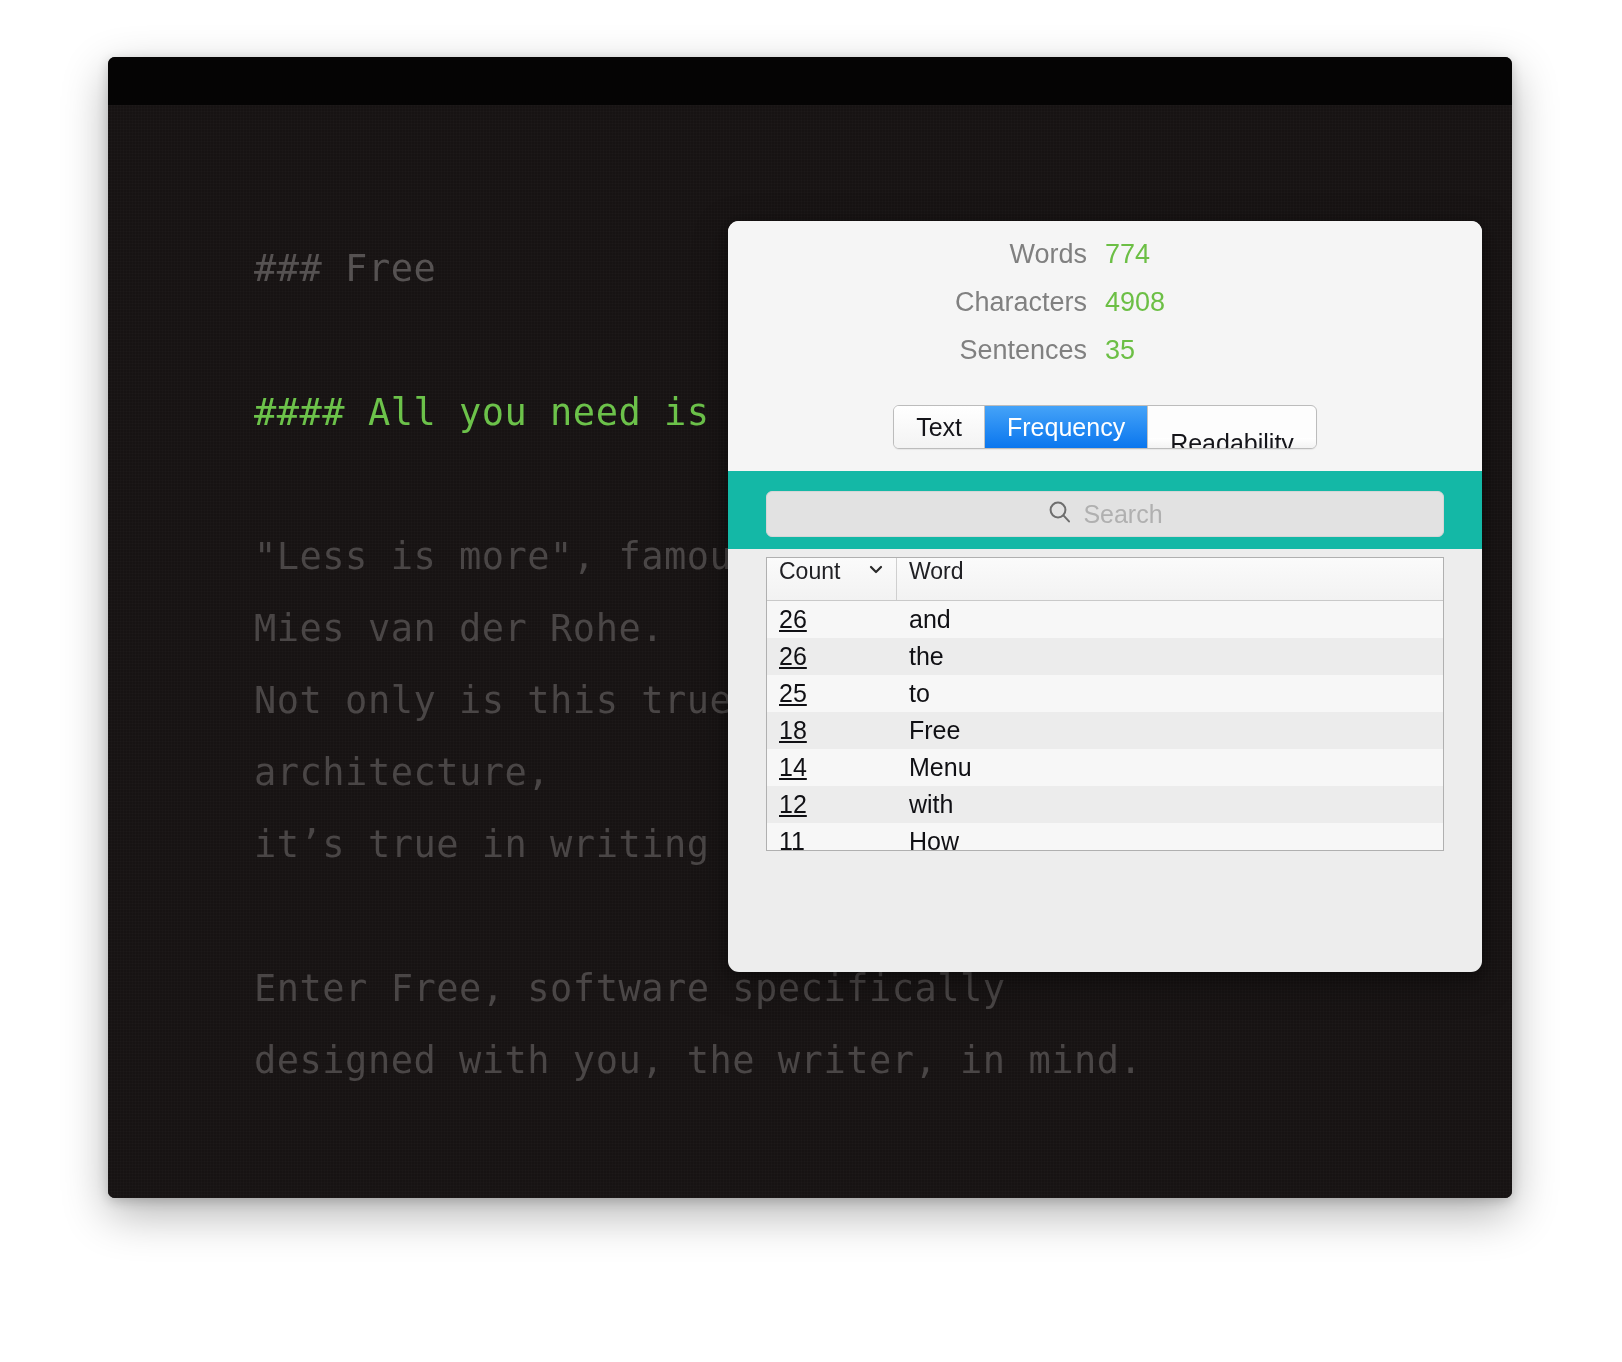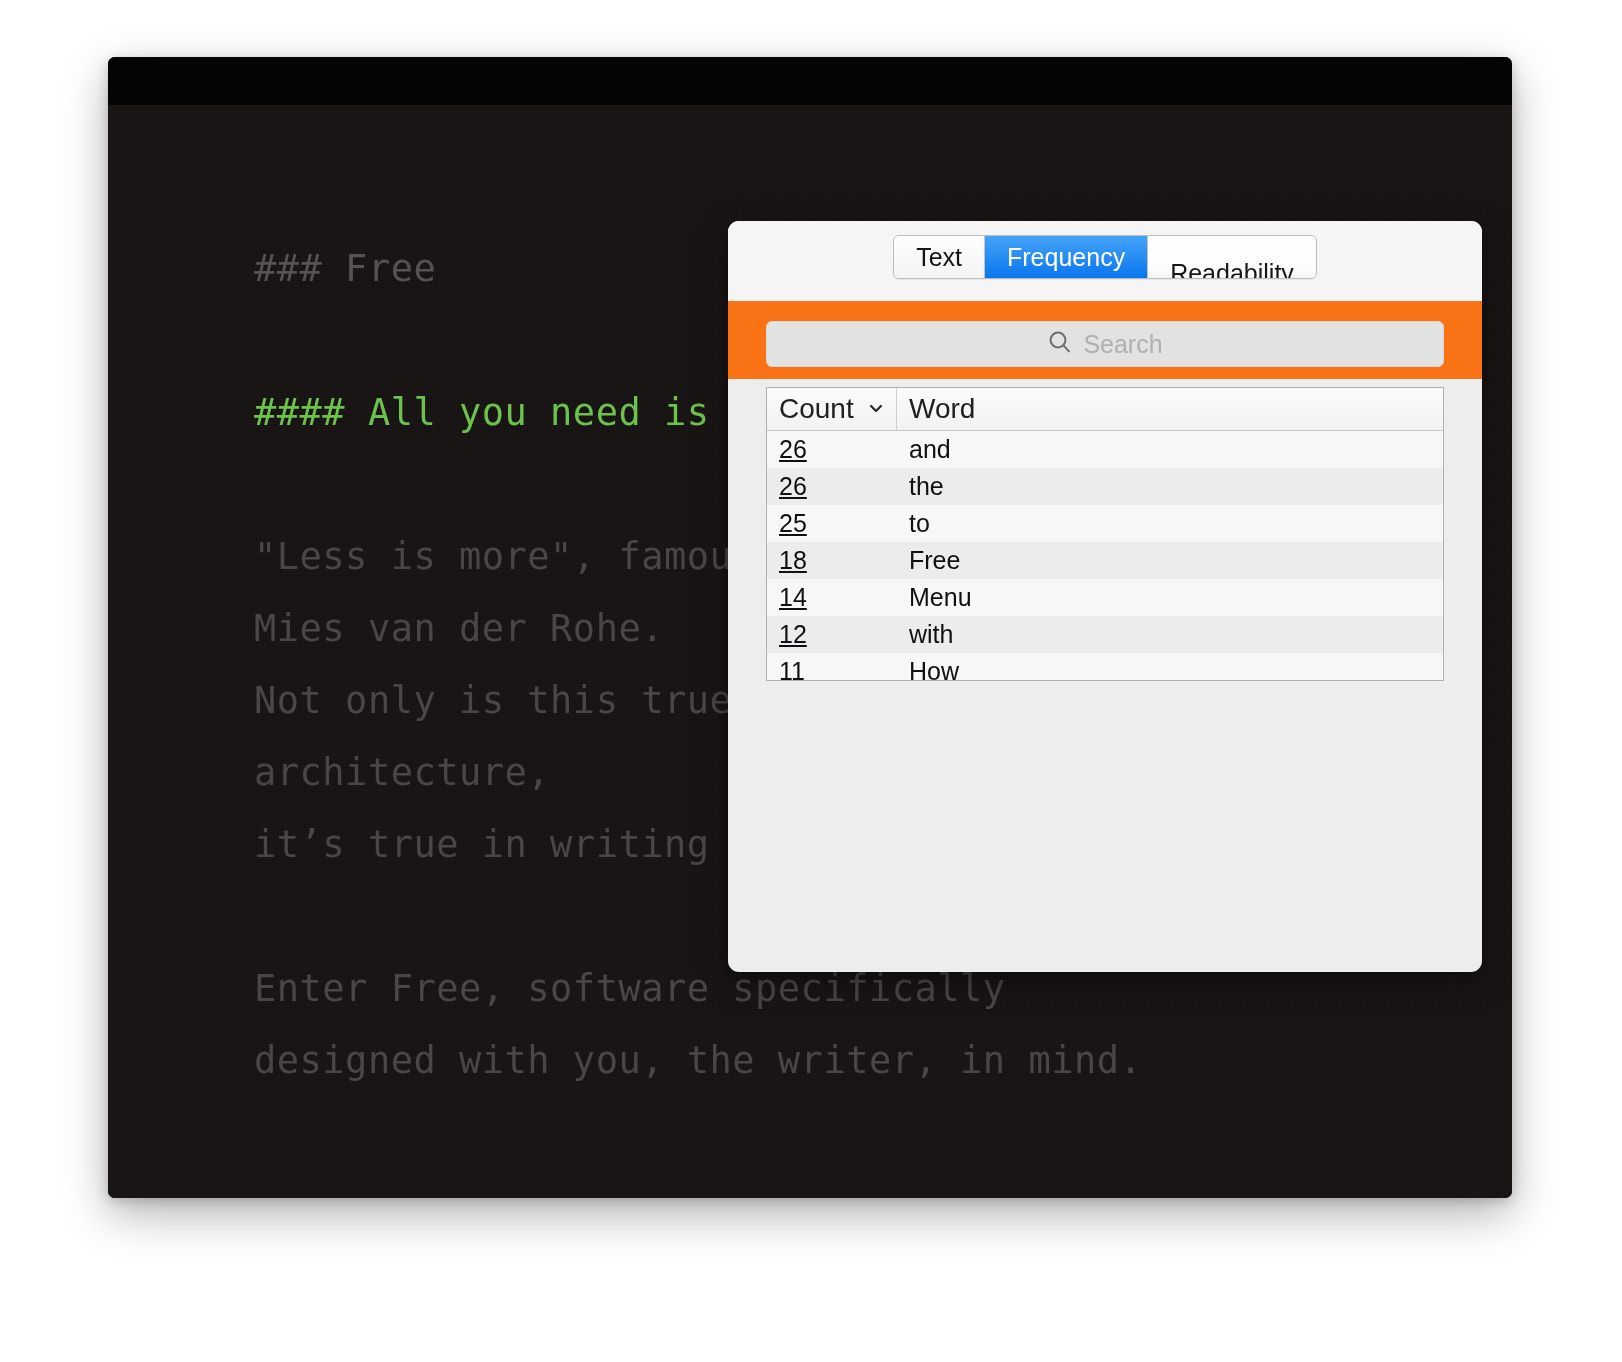--- a/index.html
+++ b/index.html
@@ -154,21 +154,21 @@
     cursor: default;
   }
   .seg-tab:last-child { border-right: none; margin-top: 32px; }
   .seg-tab.selected {
     background: linear-gradient(180deg, #45a3f8 0%, #0a76ee 100%);
     color: #ffffff;
   }
 
   
   #search-area {
-    background: #f97316;
+    background: #14b8a6;
     padding: 20px 38px 12px 38px;
   }
   #search-field {
     position: relative;
     height: 44px;
     border-radius: 6px;
     background: #e2e2e2;
     border: 1px solid #d6d6d6;
     display: flex;
     align-items: center;
@@ -199,22 +199,21 @@
   }
   #table-header {
     display: flex;
     height: 43px;
     background: linear-gradient(180deg, #fbfbfb 0%, #f2f2f2 100%);
     border-bottom: 1px solid #c9c9c9;
     box-sizing: border-box;
   }
   .th {
     display: flex;
-    align-items: center;
-    font-size: 28px;
+    font-size: 23px;
     color: #202024;
     padding-left: 12px;
     box-sizing: border-box;
   }
   .th-count {
     width: 130px;
     justify-content: space-between;
     padding-right: 10px;
     border-right: 1px solid #cfcfcf;
   }
@@ -247,20 +246,34 @@
 
     <div id="title-bar"></div>
 
     <div id="editor-canvas">
       <div id="editor-text"><span class="ed-line ed-h3">### Free</span><span class="ed-line ed-gap"></span><span class="ed-line ed-h4">#### All you need is less.</span><span class="ed-line ed-gap"></span><span class="ed-line">"Less is more", famously said</span><span class="ed-line">Mies van der Rohe.</span><span class="ed-line">Not only is this true in</span><span class="ed-line">architecture,</span><span class="ed-line">it’s true in writing too.</span><span class="ed-line ed-gap"></span><span class="ed-line">Enter Free, software specifically</span><span class="ed-line">designed with you, the writer, in mind.</span></div>
     </div>
 
     <div id="statistics-popover">
 
 
+      <div id="summary-block">
+        <div class="stat-row">
+          <div class="stat-label">Words</div>
+          <div class="stat-value">774</div>
+        </div>
+        <div class="stat-row">
+          <div class="stat-label">Characters</div>
+          <div class="stat-value">4908</div>
+        </div>
+        <div class="stat-row">
+          <div class="stat-label">Sentences</div>
+          <div class="stat-value">35</div>
+        </div>
+      </div>
 
       <div id="tab-bar">
         <div id="segmented-control">
           <div class="seg-tab">Text</div>
           <div class="seg-tab selected">Frequency</div>
           <div class="seg-tab">Readability</div>
         </div>
       </div>
 
       <div id="search-area">

